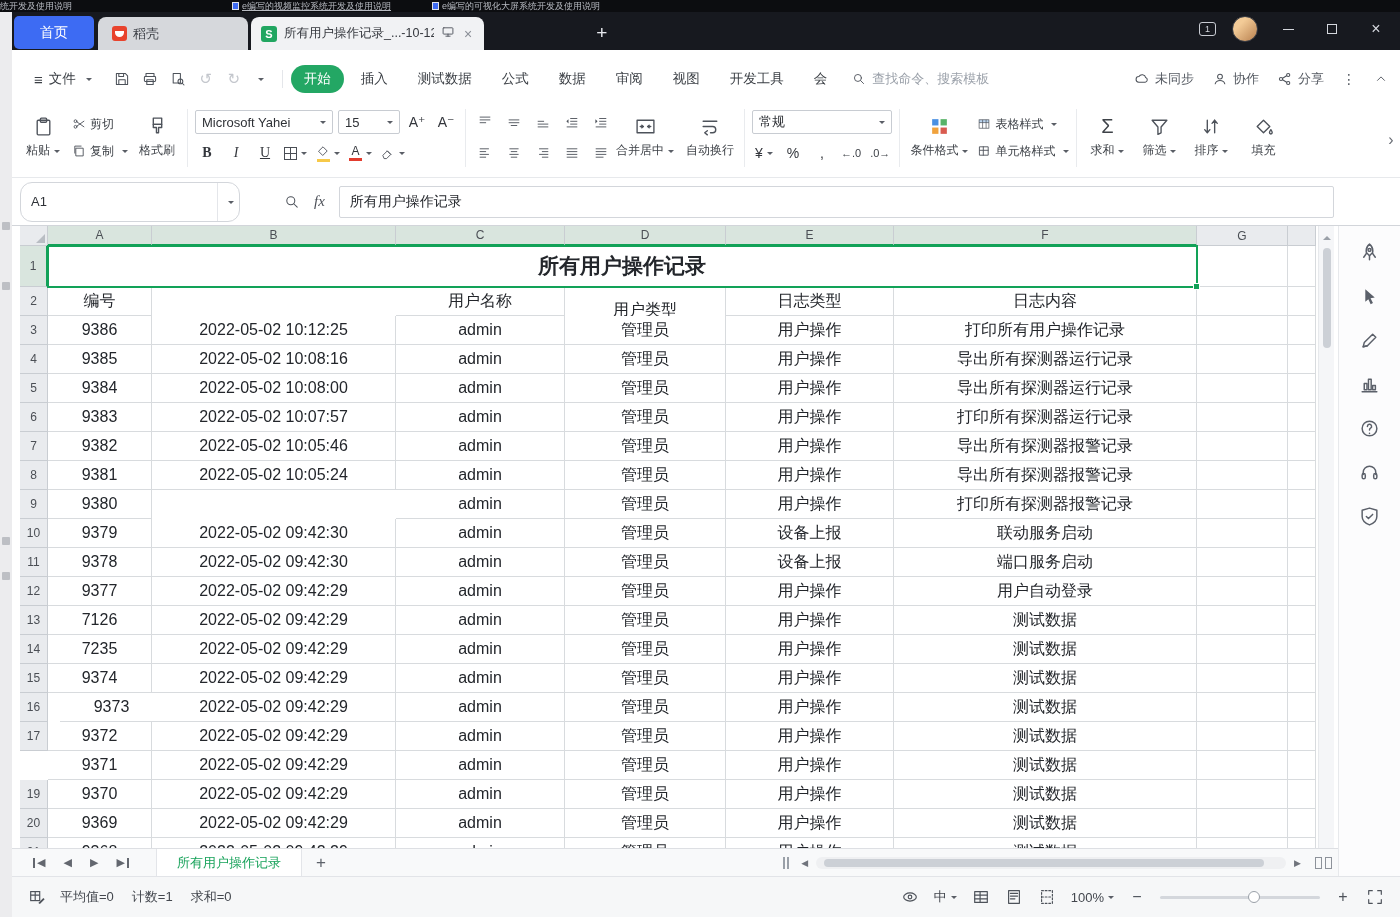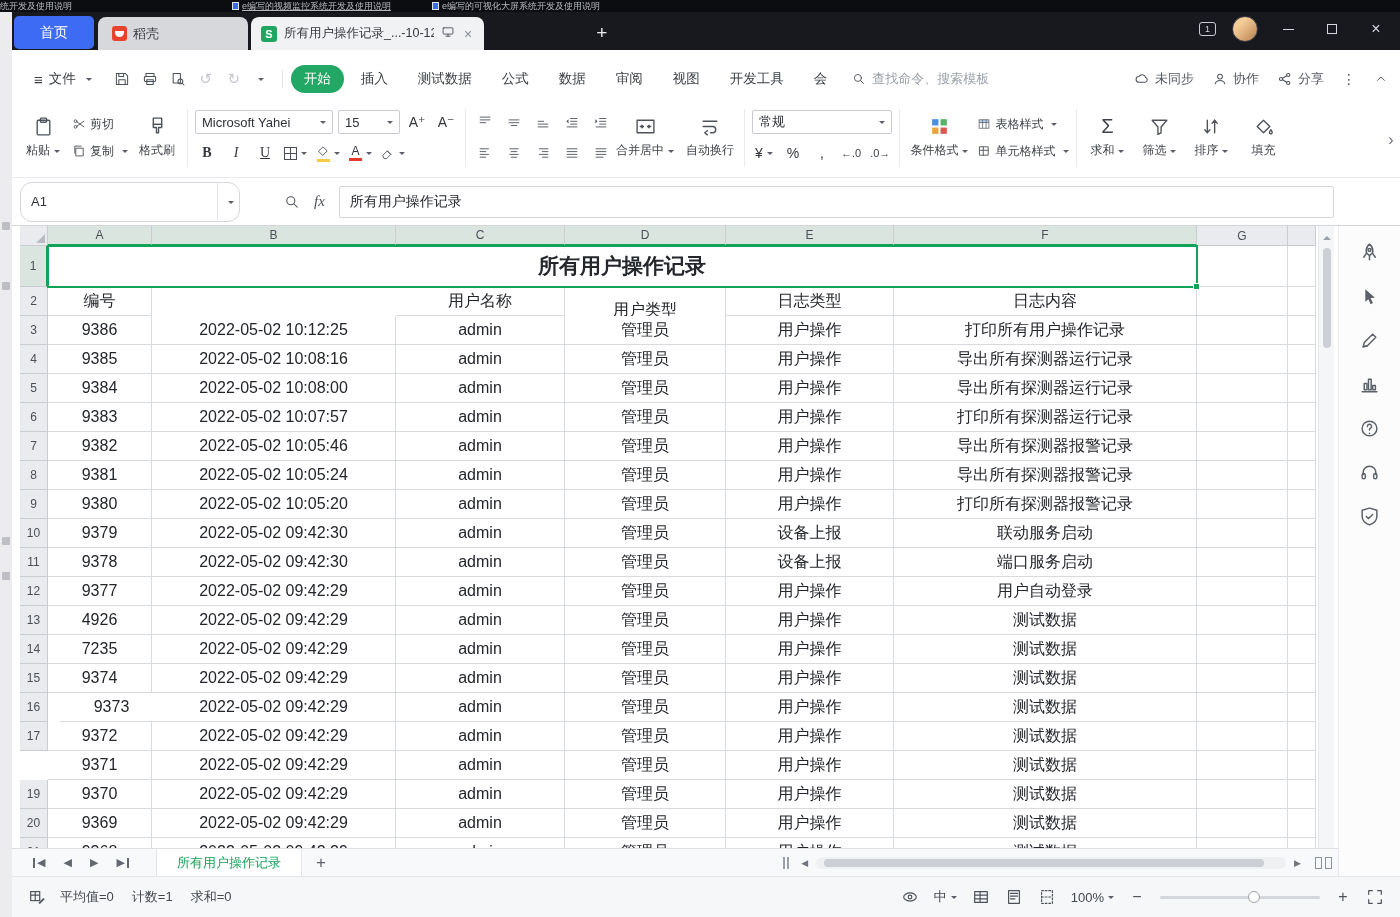--- a/index.html
+++ b/index.html
@@ -619,21 +619,20 @@
     <div class="cell" style="left: 28px; top: 235px; width: 104px; height: 29px;">9381</div>
     <div class="cell" style="left: 132px; top: 235px; width: 244px; height: 29px;">2022-05-02 10:05:24</div>
     <div class="cell" style="left: 376px; top: 235px; width: 169px; height: 29px;">admin</div>
     <div class="cell" style="left: 545px; top: 235px; width: 161px; height: 29px;">管理员</div>
     <div class="cell" style="left: 706px; top: 235px; width: 168px; height: 29px;">用户操作</div>
     <div class="cell" style="left: 874px; top: 235px; width: 303px; height: 29px;">导出所有探测器报警记录</div>
     <div class="cell" style="left: 1177px; top: 235px; width: 91px; height: 29px;"></div>
     <div class="cell" style="left: 1268px; top: 235px; width: 28px; height: 29px;"></div>
     <div class="rowhdr" style="left: 0px; top: 264px; width: 28px; height: 29px;">9</div>
     <div class="cell" style="left: 28px; top: 264px; width: 104px; height: 29px;">9380</div>
-    <div class="cell" style="left: 132px; top: 264px; width: 244px; height: 29px;">2022-05-02 10:05:20</div>
     <div class="cell" style="left: 376px; top: 264px; width: 169px; height: 29px;">admin</div>
     <div class="cell" style="left: 545px; top: 264px; width: 161px; height: 29px;">管理员</div>
     <div class="cell" style="left: 706px; top: 264px; width: 168px; height: 29px;">用户操作</div>
     <div class="cell" style="left: 874px; top: 264px; width: 303px; height: 29px;">打印所有探测器报警记录</div>
     <div class="cell" style="left: 1177px; top: 264px; width: 91px; height: 29px;"></div>
     <div class="cell" style="left: 1268px; top: 264px; width: 28px; height: 29px;"></div>
     <div class="rowhdr" style="left: 0px; top: 293px; width: 28px; height: 29px;">10</div>
     <div class="cell" style="left: 28px; top: 293px; width: 104px; height: 29px;">9379</div>
     <div class="cell" style="left: 132px; top: 293px; width: 244px; height: 29px;">2022-05-02 09:42:30</div>
     <div class="cell" style="left: 376px; top: 293px; width: 169px; height: 29px;">admin</div>
@@ -654,21 +653,21 @@
     <div class="rowhdr" style="left: 0px; top: 351px; width: 28px; height: 29px;">12</div>
     <div class="cell" style="left: 28px; top: 351px; width: 104px; height: 29px;">9377</div>
     <div class="cell" style="left: 132px; top: 351px; width: 244px; height: 29px;">2022-05-02 09:42:29</div>
     <div class="cell" style="left: 376px; top: 351px; width: 169px; height: 29px;">admin</div>
     <div class="cell" style="left: 545px; top: 351px; width: 161px; height: 29px;">管理员</div>
     <div class="cell" style="left: 706px; top: 351px; width: 168px; height: 29px;">用户操作</div>
     <div class="cell" style="left: 874px; top: 351px; width: 303px; height: 29px;">用户自动登录</div>
     <div class="cell" style="left: 1177px; top: 351px; width: 91px; height: 29px;"></div>
     <div class="cell" style="left: 1268px; top: 351px; width: 28px; height: 29px;"></div>
     <div class="rowhdr" style="left: 0px; top: 380px; width: 28px; height: 29px;">13</div>
-    <div class="cell" style="left: 28px; top: 380px; width: 104px; height: 29px;">4926</div>
+    <div class="cell" style="left: 28px; top: 380px; width: 104px; height: 29px;">7126</div>
     <div class="cell" style="left: 132px; top: 380px; width: 244px; height: 29px;">2022-05-02 09:42:29</div>
     <div class="cell" style="left: 376px; top: 380px; width: 169px; height: 29px;">admin</div>
     <div class="cell" style="left: 545px; top: 380px; width: 161px; height: 29px;">管理员</div>
     <div class="cell" style="left: 706px; top: 380px; width: 168px; height: 29px;">用户操作</div>
     <div class="cell" style="left: 874px; top: 380px; width: 303px; height: 29px;">测试数据</div>
     <div class="cell" style="left: 1177px; top: 380px; width: 91px; height: 29px;"></div>
     <div class="cell" style="left: 1268px; top: 380px; width: 28px; height: 29px;"></div>
     <div class="rowhdr" style="left: 0px; top: 409px; width: 28px; height: 29px;">14</div>
     <div class="cell" style="left: 28px; top: 409px; width: 104px; height: 29px;">7235</div>
     <div class="cell" style="left: 132px; top: 409px; width: 244px; height: 29px;">2022-05-02 09:42:29</div>

